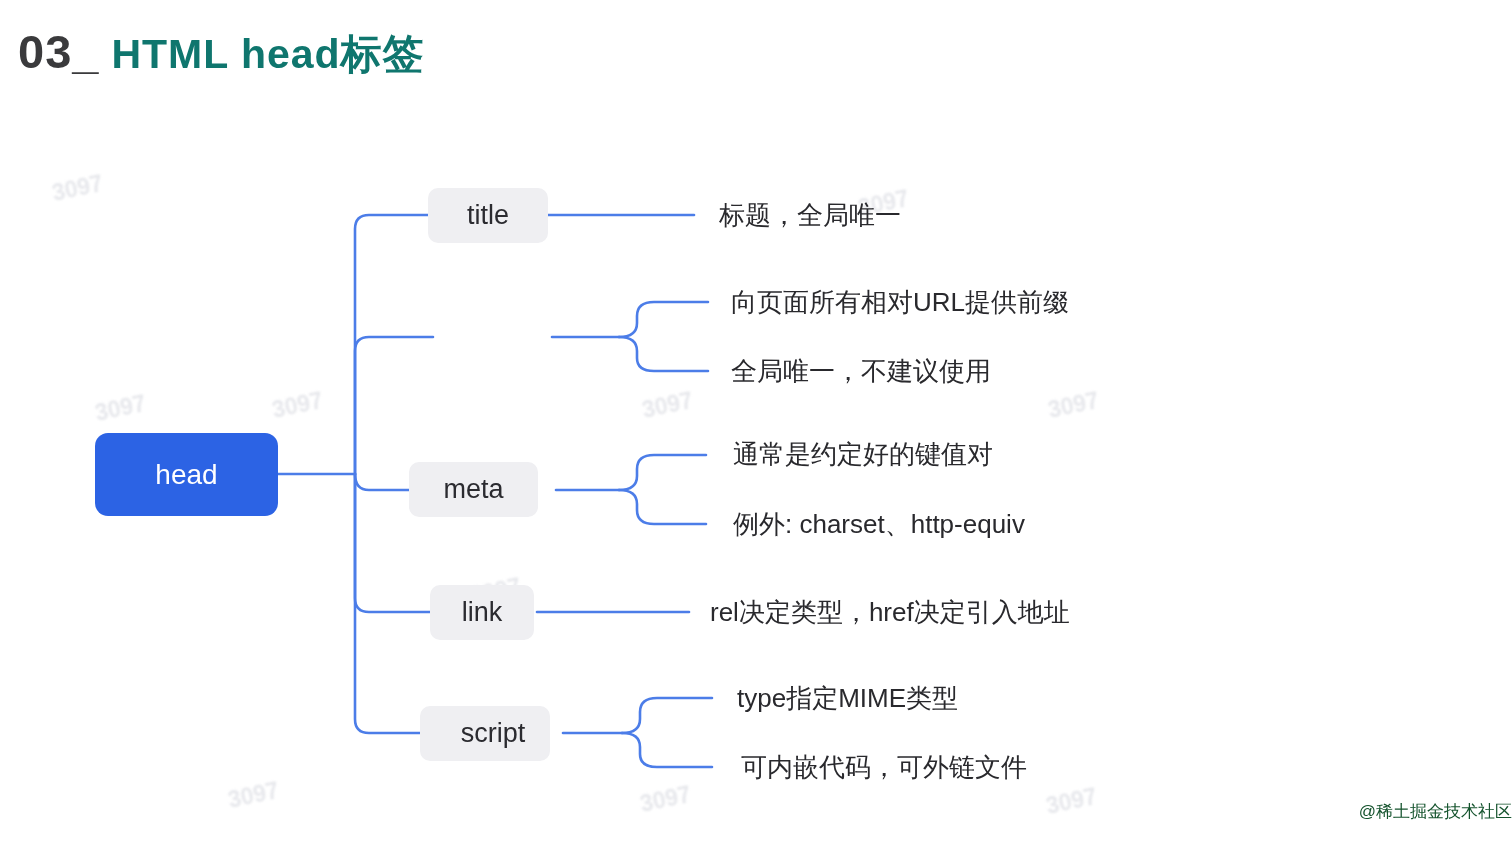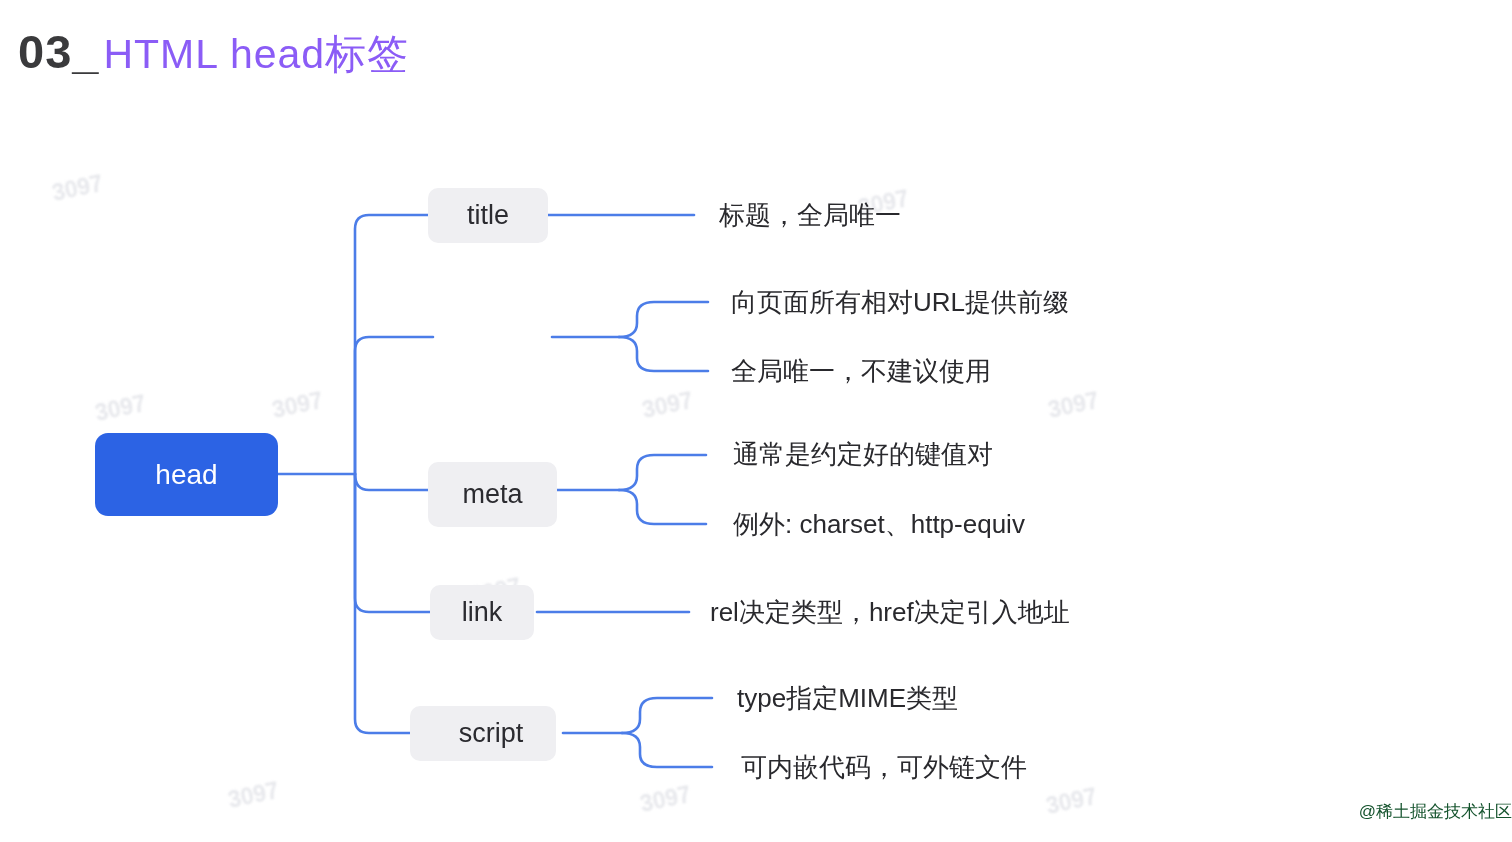--- a/index.html
+++ b/index.html
@@ -2,21 +2,21 @@
 <html><head>
 <meta charset="utf-8">
 <style>
   html,body{margin:0;padding:0;background:#ffffff;}
   body{font-family:"Liberation Sans","DejaVu Sans",sans-serif;}
   .stage{position:relative;width:1512px;height:842px;background:#ffffff;overflow:hidden;}
 
   
   .page-header{position:absolute;left:18px;top:24px;white-space:nowrap;}
   .page-header .num{font-size:47px;font-weight:700;color:#3a3a3c;letter-spacing:1px;}
-  .page-header .txt{font-size:41px;font-weight:400;color:#8b5cf6;margin-left:4px;letter-spacing:1px;}
+  .page-header .txt{font-size:41px;font-weight:700;color:#0f766e;margin-left:12px;letter-spacing:1px;}
 
   
   .lines{position:absolute;left:0;top:0;}
 
   
   .node{position:absolute;display:flex;align-items:center;justify-content:center;
         box-sizing:border-box;white-space:nowrap;}
   .node-root{background:#2c63e4;color:#ffffff;border-radius:13px;font-size:28px;font-weight:500;}
   .node-child{background:#efeff2;color:#2b2b30;border-radius:10px;font-size:27px;font-weight:500;}
 
@@ -84,27 +84,27 @@
     </g>
   </svg>
 
   <div class="node node-root" style="left:95px;top:433px;width:183px;height:83px;">
     <span>head</span>
   </div>
 
   <div class="node node-child" style="left:428px;top:188px;width:120px;height:55px;">
     <span>title</span>
   </div>
-  <div class="node node-child" style="left:428px;top:462px;width:129px;height:65px;">
+  <div class="node node-child" style="left:409px;top:462px;width:129px;height:55px;">
     <span>meta</span>
   </div>
   <div class="node node-child" style="left:430px;top:585px;width:104px;height:55px;">
     <span>link</span>
   </div>
-  <div class="node node-child" style="left:410px;top:706px;width:146px;height:55px;padding-left:16px;">
+  <div class="node node-child" style="left:420px;top:706px;width:130px;height:55px;padding-left:16px;">
     <span>script</span>
   </div>
 
   <div class="leaf" style="left:719px;top:197px;">标题，全局唯一</div>
 
   <div class="leaf" style="left:731px;top:284px;">向页面所有相对URL提供前缀</div>
   <div class="leaf" style="left:731px;top:353px;">全局唯一，不建议使用</div>
 
   <div class="leaf" style="left:733px;top:437px;font-family:Liberation Serif, serif;">通常是约定好的键值对</div>
   <div class="leaf" style="left:733px;top:506px;">例外: charset、http-equiv</div>

